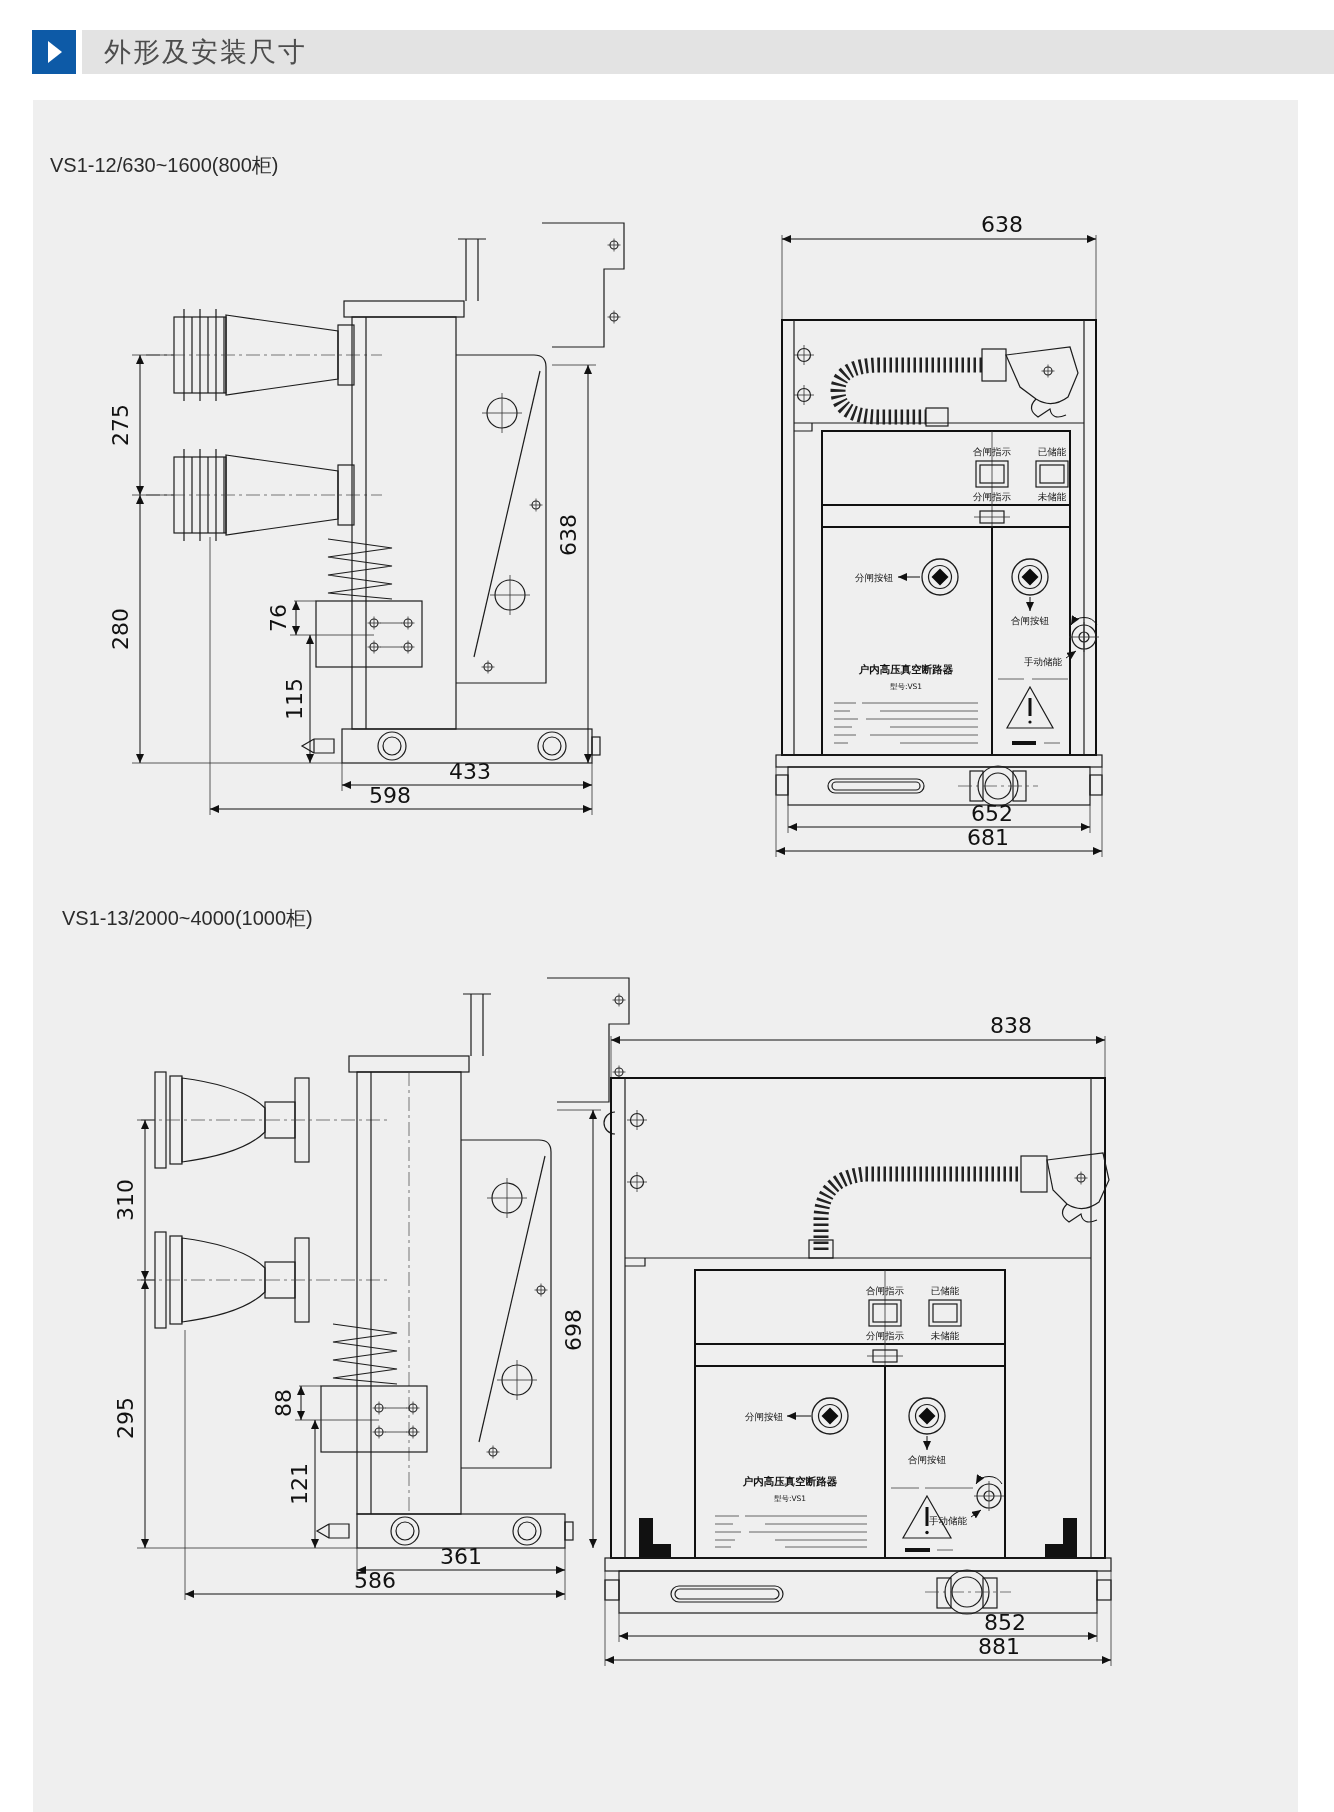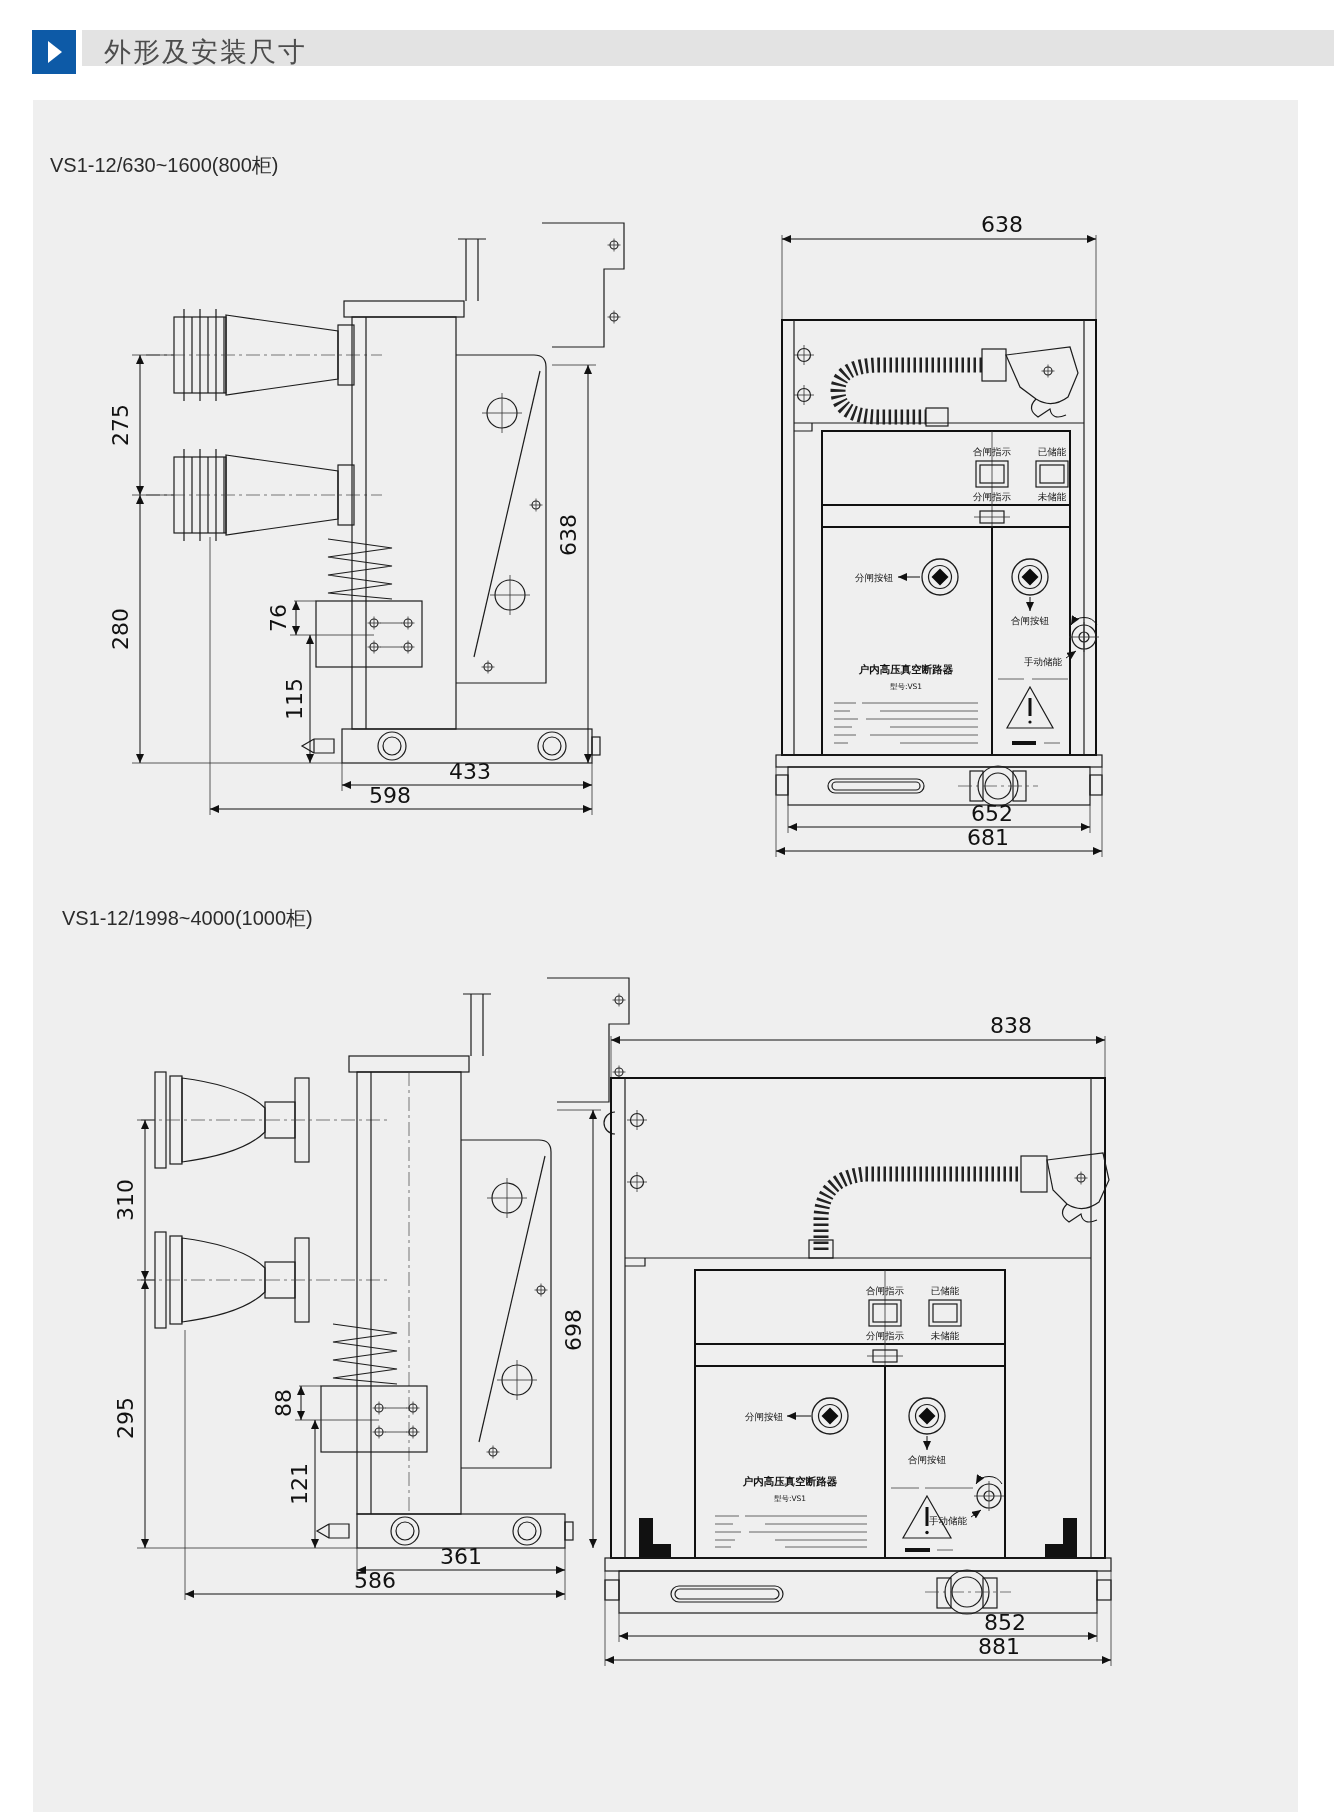--- a/index.html
+++ b/index.html
@@ -1,21 +1,21 @@
 <!DOCTYPE html>
 <html><head>
 <meta charset="utf-8">
 <style>
   html,body{margin:0;padding:0;background:#fff;}
   .page{position:relative;width:1334px;height:1812px;background:#ffffff;overflow:hidden;
         font-family:"Liberation Sans",sans-serif;}
   .hdr-icon{position:absolute;left:32px;top:30px;width:44px;height:44px;background:#0d5aa7;}
   .hdr-icon .tri{position:absolute;left:16px;top:11px;width:0;height:0;
         border-left:14px solid #fff;border-top:11px solid transparent;border-bottom:11px solid transparent;}
-  .hdr-banner{position:absolute;left:82px;top:30px;right:0;height:36px;background:#e3e3e3;text-align:center;}
+  .hdr-banner{position:absolute;left:82px;top:30px;right:0;height:44px;background:#e3e3e3;text-align:center;}
   .hdr-title{position:absolute;left:22px;top:0;line-height:44px;font-size:27px;color:#4d4d4d;letter-spacing:2px;}
   .content-panel{position:absolute;left:33px;top:100px;width:1265px;height:1712px;background:#efefef;}
   .sec-label{position:absolute;font-size:20px;color:#2b2b2b;}
   svg.draw{position:absolute;overflow:visible;}
   .s{stroke:#1c1c1c;stroke-width:1.2;fill:none;}
   .s2{stroke:#101010;stroke-width:2;fill:none;}
   .thin{stroke:#333;stroke-width:0.8;fill:none;}
   .tl{stroke:#555;stroke-width:0.9;fill:none;}
   .cl{stroke:#444;stroke-width:0.7;fill:none;stroke-dasharray:14 4 3 4;}
   .diml{stroke:#111;stroke-width:1;fill:none;}
@@ -68,21 +68,21 @@
   <div class="hdr-icon">
       <div class="tri"></div>
     </div>
   <div class="hdr-banner">
     <div class="hdr-title">外形及安装尺寸</div>
   </div>
 
   <div class="content-panel"></div>
 
   <div class="sec-label" style="left:50px;top:152px">VS1-12/630~1600(800柜)</div>
-  <div class="sec-label" style="left:62px;top:905px">VS1-12/1998~4000(1000柜)</div>
+  <div class="sec-label" style="left:62px;top:905px">VS1-13/2000~4000(1000柜)</div>
 
   <svg class="draw" style="left:90px;top:205px" width="540" height="640" viewBox="0 0 540 640">
     <g>
       <rect class="s" x="84" y="112" width="52" height="76"></rect>
       <path class="s" d="M94,104v92 M110,104v92 M126,104v92"></path>
       <path class="s" d="M102,112v76 M118,112v76 M134,112v76"></path>
       <path class="s" d="M136,110 L248,126 L248,174 L136,190 Z"></path>
       <rect class="s" x="248" y="120" width="16" height="60"></rect>
       <line class="cl" x1="56" y1="150" x2="292" y2="150"></line>
     </g>

